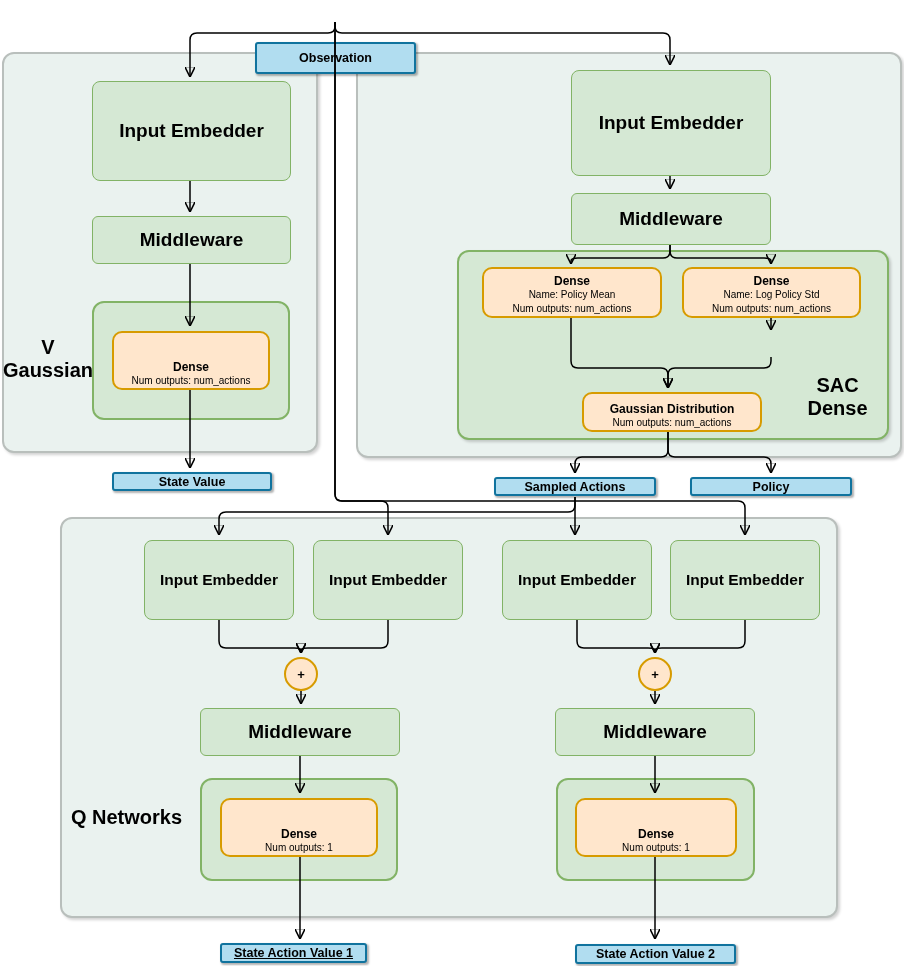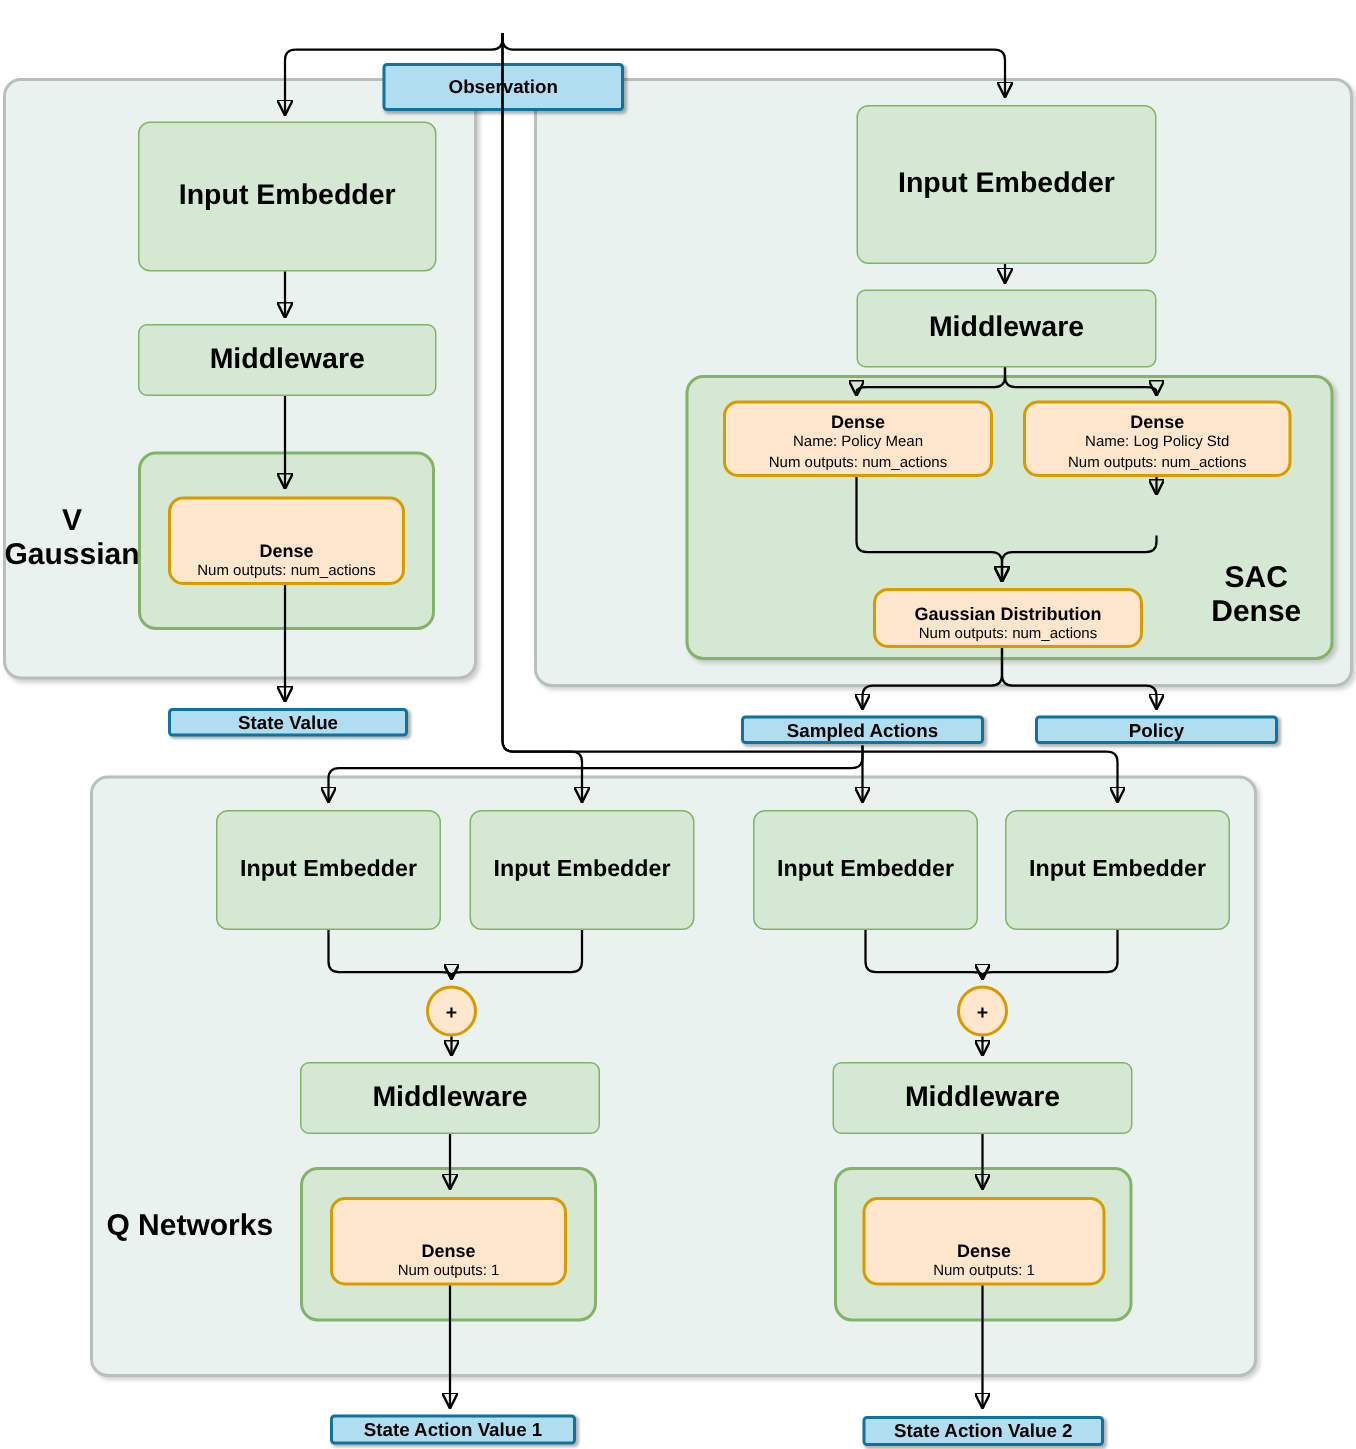--- a/index.html
+++ b/index.html
@@ -113,21 +113,21 @@
   </div>
   <div class="abs box-orange" style="left:575px;top:798px;width:162px;height:59px;">
     <span class="t">Dense</span>
     <span class="s">Num outputs: 1</span>
   </div>
 
   <div class="abs box-blue" style="left:255px;top:2px;width:161px;height:32px;margin-top:40px;">Observation</div>
   <div class="abs box-blue" style="left:112px;top:472px;width:160px;height:19px;">State Value</div>
   <div class="abs box-blue" style="left:494px;top:477px;width:162px;height:19px;">Sampled Actions</div>
   <div class="abs box-blue" style="left:690px;top:477px;width:162px;height:19px;">Policy</div>
-  <div class="abs box-blue" style="left:220px;top:943px;width:164px;height:20px;">State Action Value 1</div>
+  <div class="abs box-blue" style="left:220px;top:943px;width:147px;height:20px;text-decoration:underline;">State Action Value 1</div>
   <div class="abs box-blue" style="left:575px;top:944px;width:161px;height:20px;">State Action Value 2</div>
 
   <svg class="edges" width="904" height="966">
     <defs>
       <marker id="arr" viewBox="0 0 10 10" refX="9" refY="5" markerWidth="7" markerHeight="7" orient="auto-start-reverse">
         <path d="M0,0 L10,5 L0,10 z" fill="#000" stroke="none"></path>
       </marker>
     </defs>
 
     <path d="M335,22 V26 Q335,33 328,33 H197 Q190,33 190,40 V76" marker-end="url(#arr)"></path>

